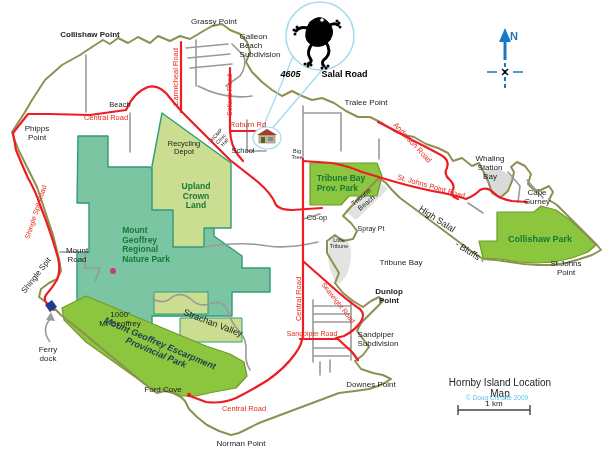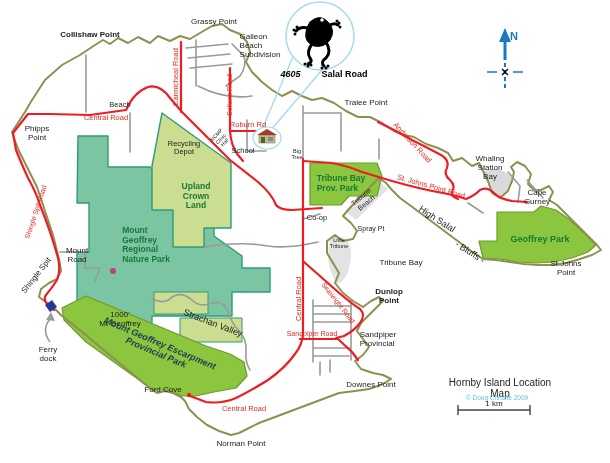--- a/index.html
+++ b/index.html
@@ -139,21 +139,21 @@
 Station
 Bay</div>
   <div class="lbl" style="left:537px;top:181px;margin-top:17px;">Cape
 Gurney</div>
   <div class="lbl" style="left:566px;top:269px;">St.Johns
 Point</div>
   <div class="lbl" style="left:401px;top:263px;">Tribune Bay</div>
   <div class="lbl" style="left:389px;top:297px;font-weight:bold;">Dunlop
 Point</div>
   <div class="lbl left" style="left:378px;top:340px;">Sandpiper
-Provincial</div>
+Subdivision</div>
   <div class="lbl" style="left:371px;top:385px;">Downes Point</div>
   <div class="lbl" style="left:241px;top:444px;">Norman Point</div>
   <div class="lbl" style="left:163px;top:390px;">Ford Cove</div>
   <div class="lbl" style="left:48px;top:355px;">Ferry
 dock</div>
   <div class="lbl" style="left:77px;top:256px;">Mount
 Road</div>
   <div class="lbl" style="left:37px;top:276px;transform:translate(-50%,-50%) rotate(-52deg);">Shingle Spit</div>
   <div class="lbl" style="left:37px;top:134px;">Phipps
 Point</div>
@@ -180,21 +180,21 @@
 
   <div class="lbl park left" style="left:146px;top:245px;">Mount
 Geoffrey
 Regional
 Nature Park</div>
   <div class="lbl park" style="left:196px;top:196px;">Upland
 Crown
 Land</div>
   <div class="lbl park left" style="left:341px;top:184px;">Tribune Bay
 Prov. Park</div>
-  <div class="lbl park" style="left:540px;top:239px;font-size:9px;">Geoffrey Park</div>
+  <div class="lbl park" style="left:540px;top:239px;font-size:9px;">Collishaw Park</div>
   <div class="lbl esc" style="left:158px;top:348px;transform:translate(-50%,-50%) rotate(23deg);">Mount Geoffrey Escarpment
 Provincial Park</div>
 
   <div class="lbl road" style="left:106px;top:118px;">Central Road</div>
   <div class="lbl road" style="left:176px;top:77px;transform:translate(-50%,-50%) rotate(-90deg);">Carmicheal Road</div>
   <div class="lbl road" style="left:230px;top:95px;transform:translate(-50%,-50%) rotate(-90deg);font-size:7px;">Sollans Road</div>
   <div class="lbl road" style="left:248px;top:125px;">Roburn Rd</div>
   <div class="lbl road" style="left:412px;top:143px;transform:translate(-50%,-50%) rotate(47deg);">Anderson Road</div>
   <div class="lbl road" style="left:431px;top:187px;transform:translate(-50%,-50%) rotate(16deg);">St. Johns Point Road</div>
   <div class="lbl road" style="left:338px;top:303px;transform:translate(-50%,-50%) rotate(52deg);font-size:7px;">Seawright Road</div>

